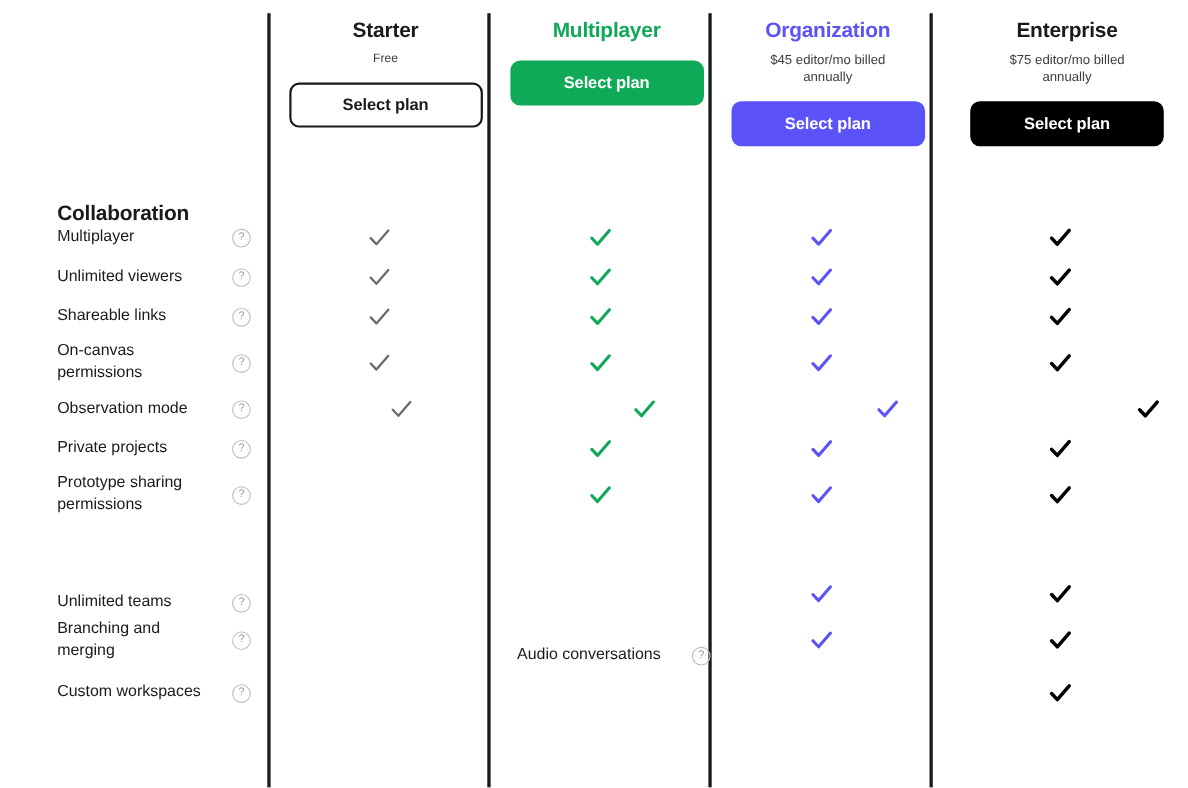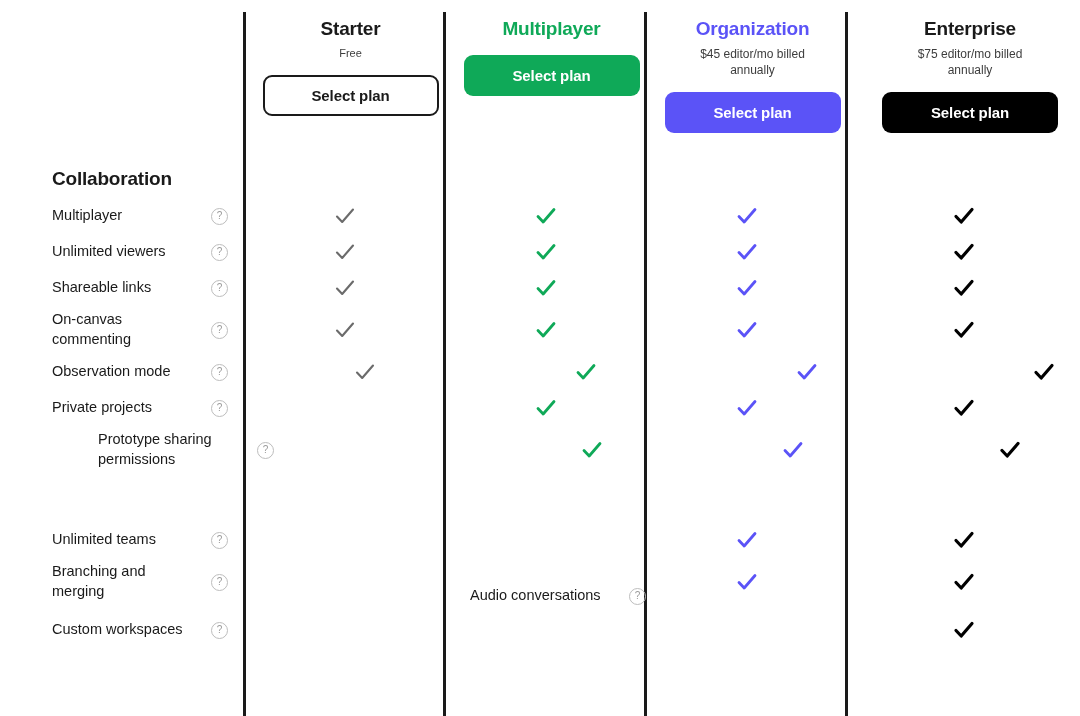--- a/index.html
+++ b/index.html
@@ -99,21 +99,21 @@
     border: 2.5px solid #1a1a1a;
   }
   .select-btn.green  { background: #0FA958; color: #ffffff; }
   .select-btn.purple { background: #5B53F7; color: #ffffff; }
   .select-btn.black  { background: #000000; color: #ffffff; }
 
   
   .section-title {
     position: absolute;
     left: 52px;
-    top: 168px;
+    top: 184px;
     font-size: 19px;
     font-weight: bold;
     letter-spacing: -0.2px;
     color: #1a1a1a;
   }
 
   
   .rows {
     position: absolute;
     left: 0;
@@ -288,21 +288,21 @@
           </svg>
         </div>
         <div class="cell last">
           <svg class="check enterprise" width="26" height="26" viewBox="0 0 26 26" fill="none" stroke-linecap="round" stroke-linejoin="round">
             <path d="M5 13.5 L10.2 19 L21 6.5"></path>
           </svg>
         </div>
       </div>
       <div class="feature-row" style="height: 48px;">
         <div class="feat-label-cell">
-          <div class="feat-label">On-canvas commenting</div>
+          <div class="feat-label">On-canvas permissions</div>
           <div class="help-icon">?</div>
         </div>
         <div class="cell">
           <svg class="check starter" width="26" height="26" viewBox="0 0 26 26" fill="none" stroke-linecap="round" stroke-linejoin="round">
             <path d="M5 13.5 L10.2 19 L21 6.5"></path>
           </svg>
         </div>
         <div class="cell">
           <svg class="check pro" width="26" height="26" viewBox="0 0 26 26" fill="none" stroke-linecap="round" stroke-linejoin="round">
             <path d="M5 13.5 L10.2 19 L21 6.5"></path>
@@ -360,21 +360,21 @@
           <svg class="check org" width="26" height="26" viewBox="0 0 26 26" fill="none" stroke-linecap="round" stroke-linejoin="round">
             <path d="M5 13.5 L10.2 19 L21 6.5"></path>
           </svg>
         </div>
         <div class="cell last">
           <svg class="check enterprise" width="26" height="26" viewBox="0 0 26 26" fill="none" stroke-linecap="round" stroke-linejoin="round">
             <path d="M5 13.5 L10.2 19 L21 6.5"></path>
           </svg>
         </div>
       </div>
-      <div class="feature-row" style="height: 48px; margin-left: 46px;">
+      <div class="feature-row" style="height: 48px;">
         <div class="feat-label-cell">
           <div class="feat-label">Prototype sharing permissions</div>
           <div class="help-icon">?</div>
         </div>
         <div class="cell"></div>
         <div class="cell">
           <svg class="check pro" width="26" height="26" viewBox="0 0 26 26" fill="none" stroke-linecap="round" stroke-linejoin="round">
             <path d="M5 13.5 L10.2 19 L21 6.5"></path>
           </svg>
         </div>
@@ -404,21 +404,21 @@
           <svg class="check org" width="26" height="26" viewBox="0 0 26 26" fill="none" stroke-linecap="round" stroke-linejoin="round">
             <path d="M5 13.5 L10.2 19 L21 6.5"></path>
           </svg>
         </div>
         <div class="cell last">
           <svg class="check enterprise" width="26" height="26" viewBox="0 0 26 26" fill="none" stroke-linecap="round" stroke-linejoin="round">
             <path d="M5 13.5 L10.2 19 L21 6.5"></path>
           </svg>
         </div>
       </div>
-      <div class="feature-row" style="height: 36px;">
+      <div class="feature-row" style="height: 36px; align-items: flex-end;">
         <div class="feat-label-cell">
           <div class="feat-label">Unlimited teams</div>
           <div class="help-icon">?</div>
         </div>
         <div class="cell"></div>
         <div class="cell"></div>
         <div class="cell">
           <svg class="check org" width="26" height="26" viewBox="0 0 26 26" fill="none" stroke-linecap="round" stroke-linejoin="round">
             <path d="M5 13.5 L10.2 19 L21 6.5"></path>
           </svg>

